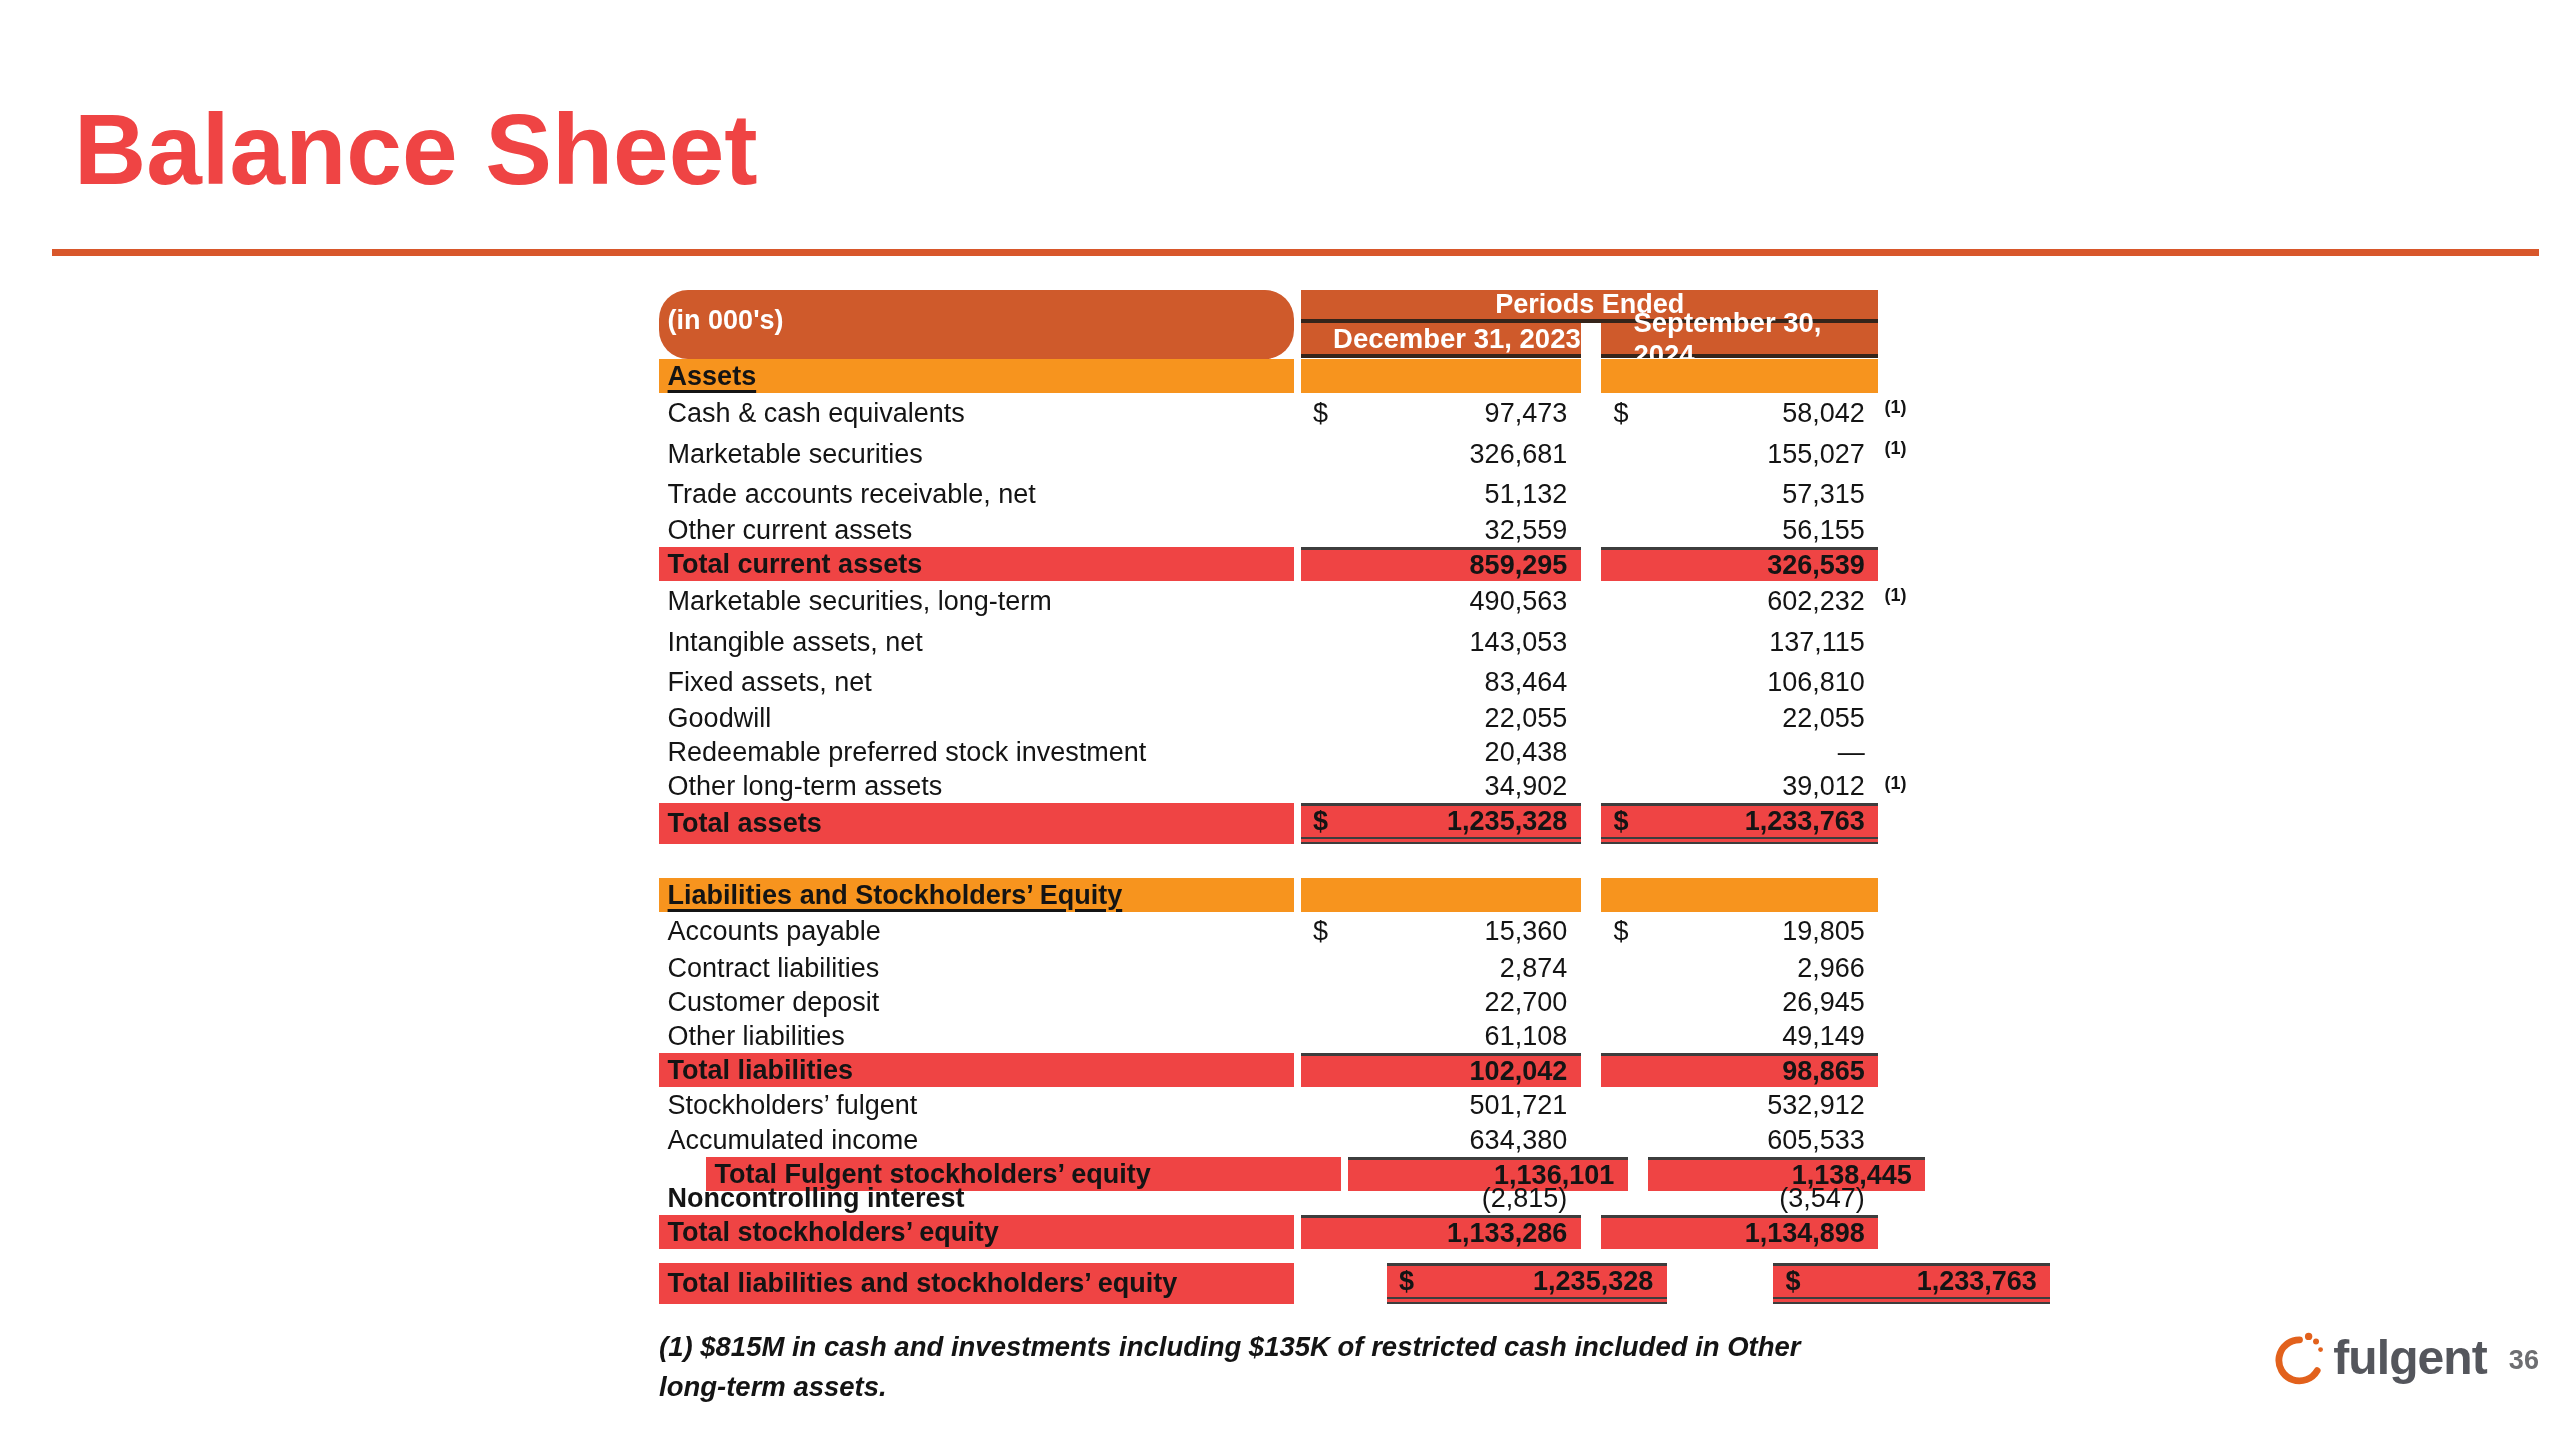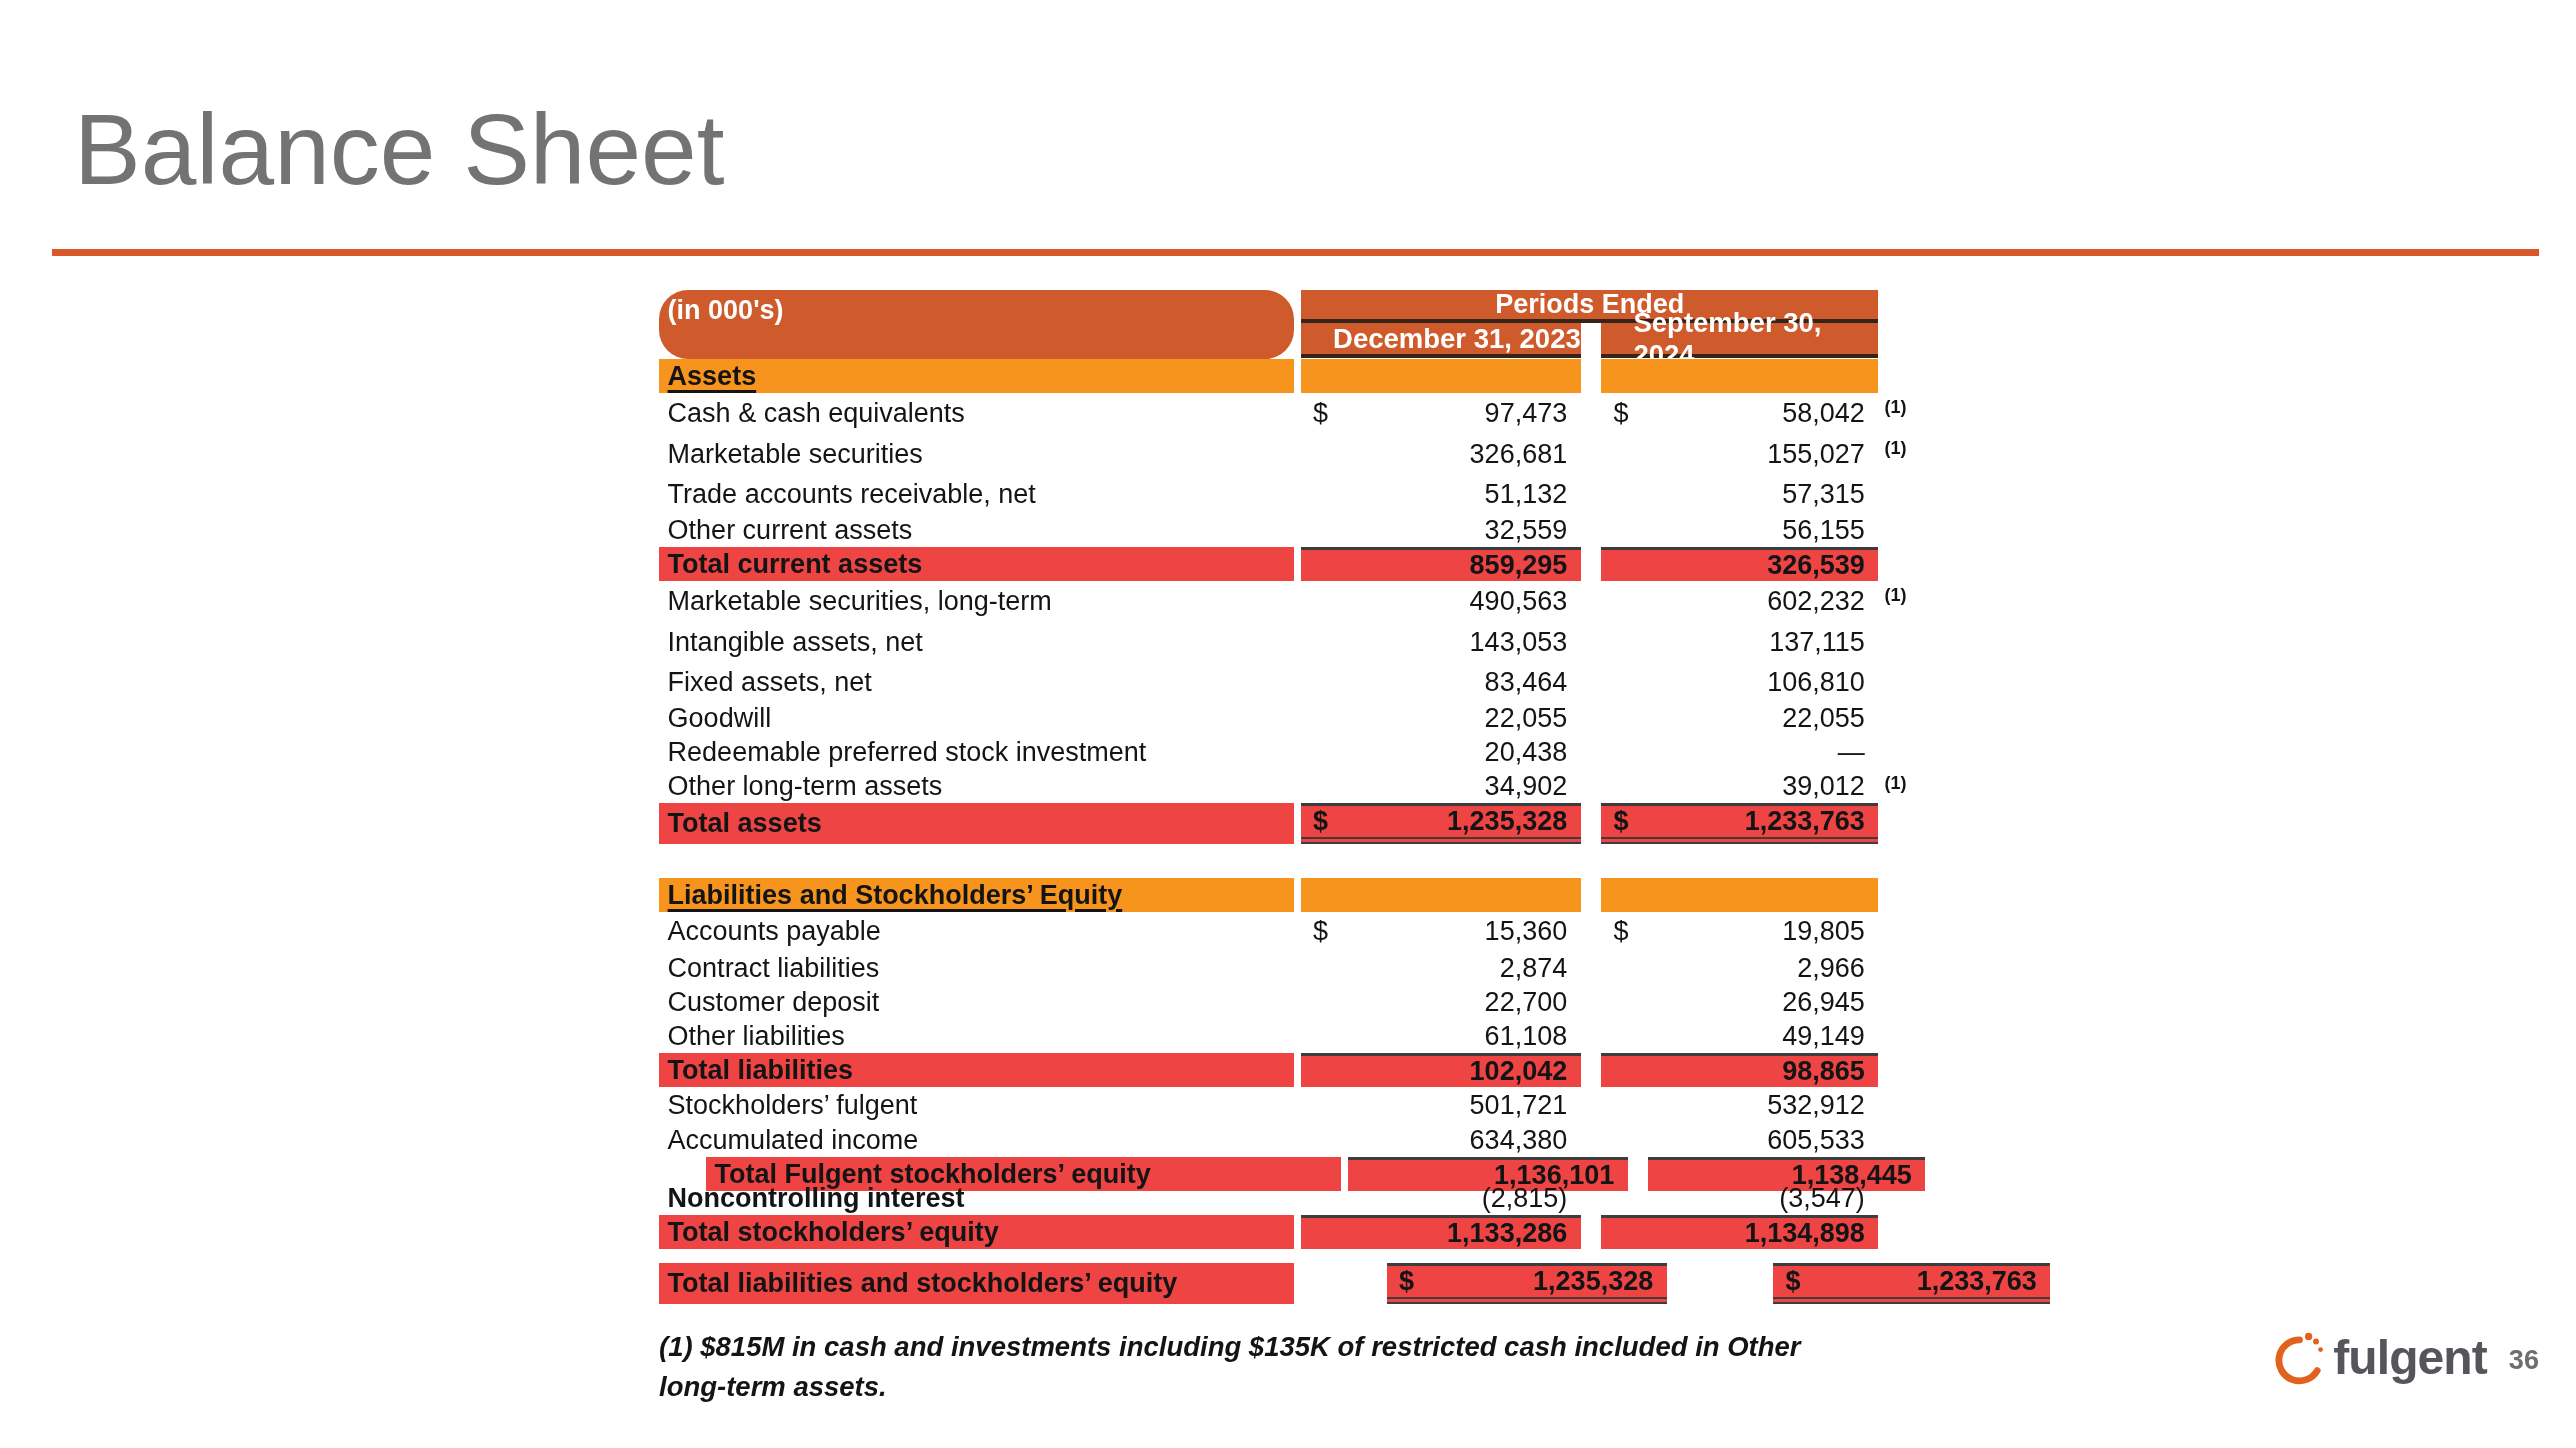--- a/index.html
+++ b/index.html
@@ -2,40 +2,40 @@
 <html style="font-size:13.7px"><head>
 <meta charset="utf-8">
 <style>
   html,body{margin:0;padding:0;background:#fff;}
   .slide{
     position:relative;width:2576px;height:1449px;background:#ffffff;
     font-family:"Liberation Sans",sans-serif;overflow:hidden;
   }
   .title{
     position:absolute;left:74px;top:94px;margin:0;
-    font-size:100px;font-weight:400;color:#737373;line-height:1.1;letter-spacing:0;
+    font-size:100px;font-weight:700;color:#ef4444;line-height:1.1;letter-spacing:0;
   }
   .rule{position:absolute;left:52px;top:249px;width:2487px;height:6.9px;background:#d8572b;}
 
   
   .bs-table{position:absolute;left:659px;top:290px;}
   .trow{display:grid;}
   .cell{display:flex;align-items:center;font-size:27px;color:#141414;box-sizing:border-box;}
   .lbl{padding-left:8.6px;}
   .num{justify-content:flex-end;padding-right:13.7px;position:relative;}
   .num .ds{position:absolute;left:12px;}
   .fnc{font-size:18px;align-items:flex-start;padding-top:4.3px;padding-left:6px;font-weight:bold;}
   .dark{background:#cf5a2b;color:#ffffff;font-weight:bold;}
   .band{background:#f7941e;}
   .band.lbl{font-weight:bold;text-decoration:underline;text-decoration-thickness:2.6px;text-underline-offset:5.2px;}
   .peach{background:#ef4444;}
   .boldlbl{font-weight:bold;}
   .topline{border-top:3.4px solid #3d3d3d;}
   .dbl{border-bottom:7.7px double #3d3d3d;}
-  .hdr-left{align-items:flex-start;padding-top:5px;height:69px;border-radius:29px;}
+  .hdr-left{align-items:flex-start;padding-top:15px;height:69px;border-radius:29px;}
   .periods{height:29px;background:#cf5a2b;color:#fff;font-weight:bold;font-size:27px;
     display:flex;align-items:center;justify-content:center;border-bottom:4.3px solid #35241a;}
   .dates{display:grid;grid-template-columns:280px 20.6px 277px;}
   .datec{height:31px;background:#cf5a2b;color:#fff;font-weight:bold;font-size:27.5px;
     display:flex;align-items:center;justify-content:center;border-bottom:4.3px solid #35241a;box-sizing:content-box;padding-left:32px;}
 
   .footnote{
     position:absolute;left:659px;top:1327px;width:1178px;margin:0;
     font-size:27.5px;font-weight:bold;font-style:italic;color:#141414;line-height:1.45;
   }

